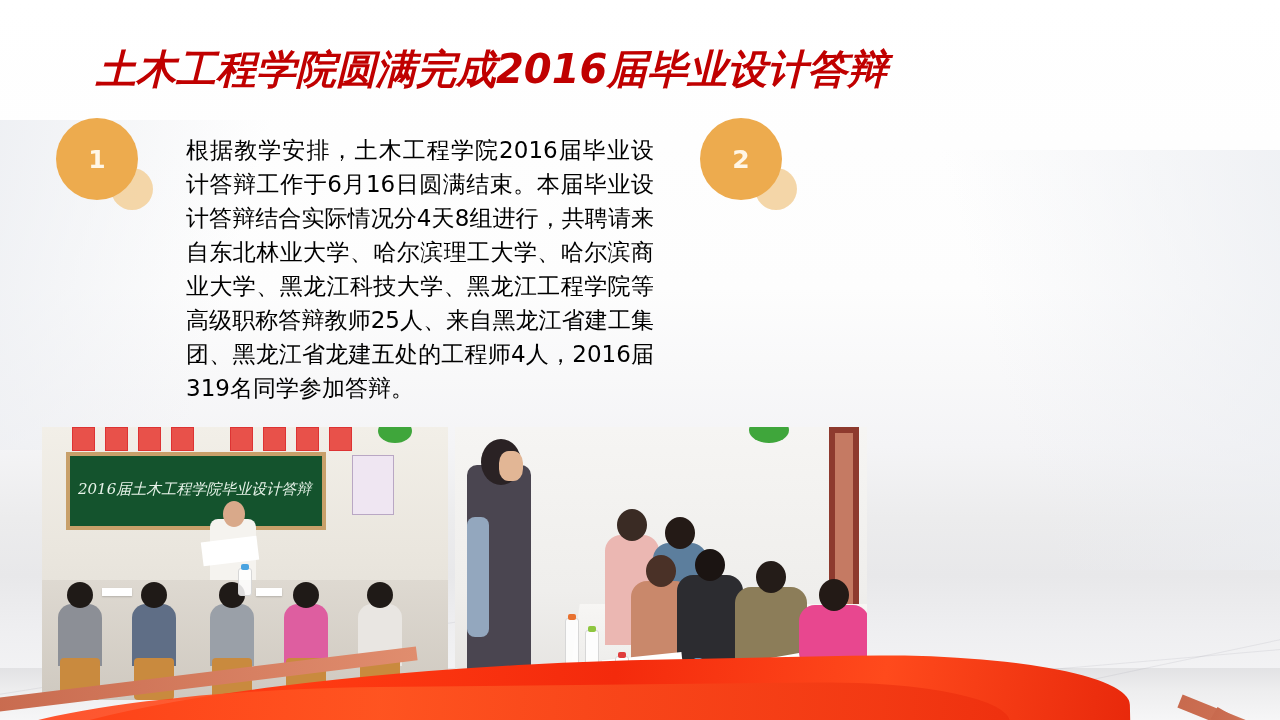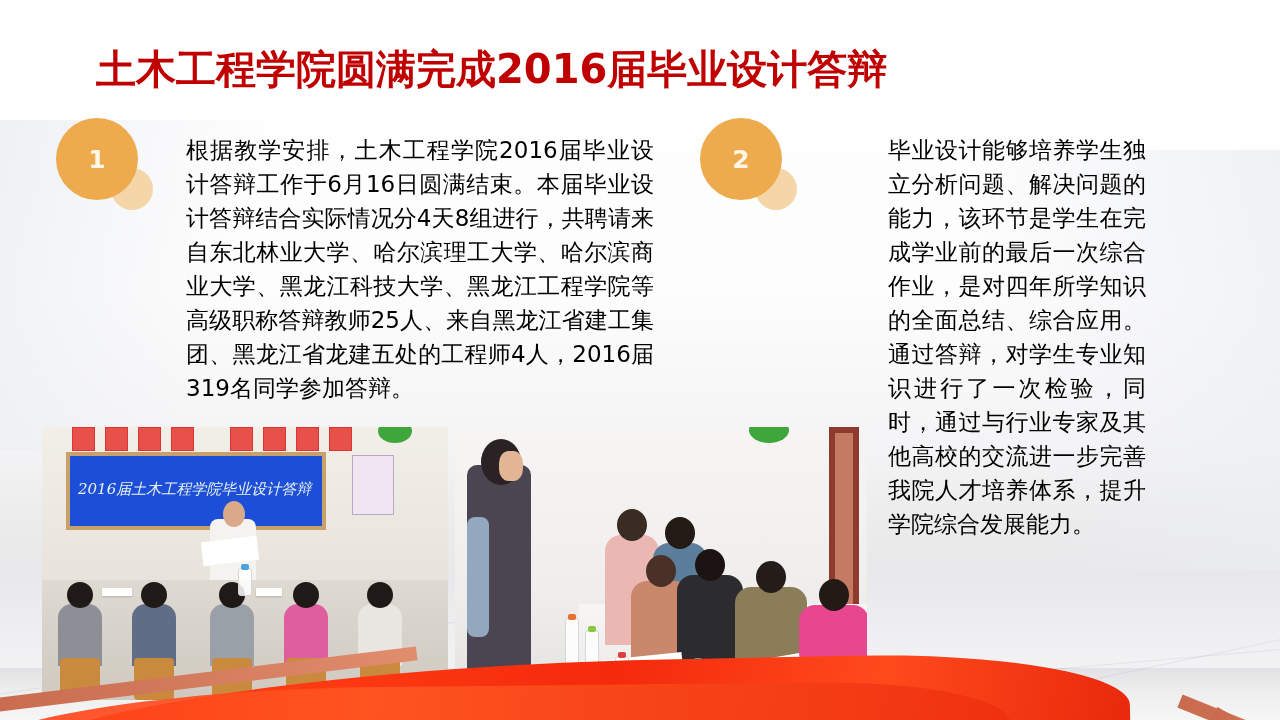--- a/index.html
+++ b/index.html
@@ -64,20 +64,21 @@
     position: absolute;
     left: 96px;
     top: 46px;
     width: 1090px;
     font-size: 40px;
     font-weight: bold;
     color: #C00000;
     letter-spacing: 0px;
     line-height: 1.15;
     white-space: nowrap;
+    font-style: italic;
   }
 
   
   .badge-group { position: absolute; }
   .badge-small {
     position: absolute;
     border-radius: 50%;
     background: #F3D19E;
     opacity: 0.9;
   }
@@ -125,21 +126,21 @@
   .ph-wall  { position: absolute; inset: 0; }
 
   
   #photo-left .ph-wall {
     background: linear-gradient(180deg,#f2efe8 0%, #eae6de 45%, #dedad2 100%);
   }
   .banner-strip { position:absolute; left:30px; top:0px; width:280px; height:22px; display:flex; gap:10px; }
   .banner-sq { width:26px; height:22px; background:#E8514A; border:1px solid #d33; }
   .blackboard {
     position:absolute; left:24px; top:25px; width:260px; height:78px;
-    background:#1d4ed8; border:4px solid #C8A06A; box-sizing:border-box;
+    background:#14532d; border:4px solid #C8A06A; box-sizing:border-box;
   }
   .chalk {
     position:absolute; left:8px; top:24px; width:244px; height:24px;
     color:#e7f3e9; font-size:15px; font-family:"DejaVu Serif","Liberation Serif",serif;
     font-style:italic; white-space:nowrap; overflow:hidden;
   }
   .poster { position:absolute; right:54px; top:28px; width:40px; height:58px; background:#efe6f2; border:1px solid #b9a7c4; }
   .ball-green { position:absolute; right:36px; top:-8px; width:34px; height:24px; border-radius:50%; background:#3FA63B; }
   .teacher-body { position:absolute; left:168px; top:92px; width:46px; height:86px; background:#f5f3ef; border-radius:8px 8px 0 0; }
   .teacher-head { position:absolute; left:181px; top:74px; width:22px; height:26px; border-radius:50%; background:#D9A98A; }
@@ -223,21 +224,20 @@
     <div class="badge-main">1</div>
   </div>
 
   <div class="body-text" id="text-left">根据教学安排，土木工程学院2016届毕业设计答辩工作于6月16日圆满结束。本届毕业设计答辩结合实际情况分4天8组进行，共聘请来自东北林业大学、哈尔滨理工大学、哈尔滨商业大学、黑龙江科技大学、黑龙江工程学院等高级职称答辩教师25人、来自黑龙江省建工集团、黑龙江省龙建五处的工程师4人，2016届319名同学参加答辩。</div>
 
   <div class="badge-group" id="badge2">
     <div class="badge-small"></div>
     <div class="badge-main">2</div>
   </div>
 
-  <div class="body-text" id="text-right">毕业设计能够培养学生独立分析问题、解决问题的能力，该环节是学生在完成学业前的最后一次综合作业，是对四年所学知识的全面总结、综合应用。通过答辩，对学生专业知识进行了一次检验，同时，通过与行业专家及其他高校的交流进一步完善我院人才培养体系，提升学院综合发展能力。</div>
 
   <div class="photo" id="photo-left">
     <div class="ph-wall"></div>
 
     <div class="banner-strip">
       <div class="banner-sq"></div>
         <div class="banner-sq"></div>
         <div class="banner-sq"></div>
       <div class="banner-sq"></div>
         <div class="banner-sq" style="margin-left:26px"></div>

